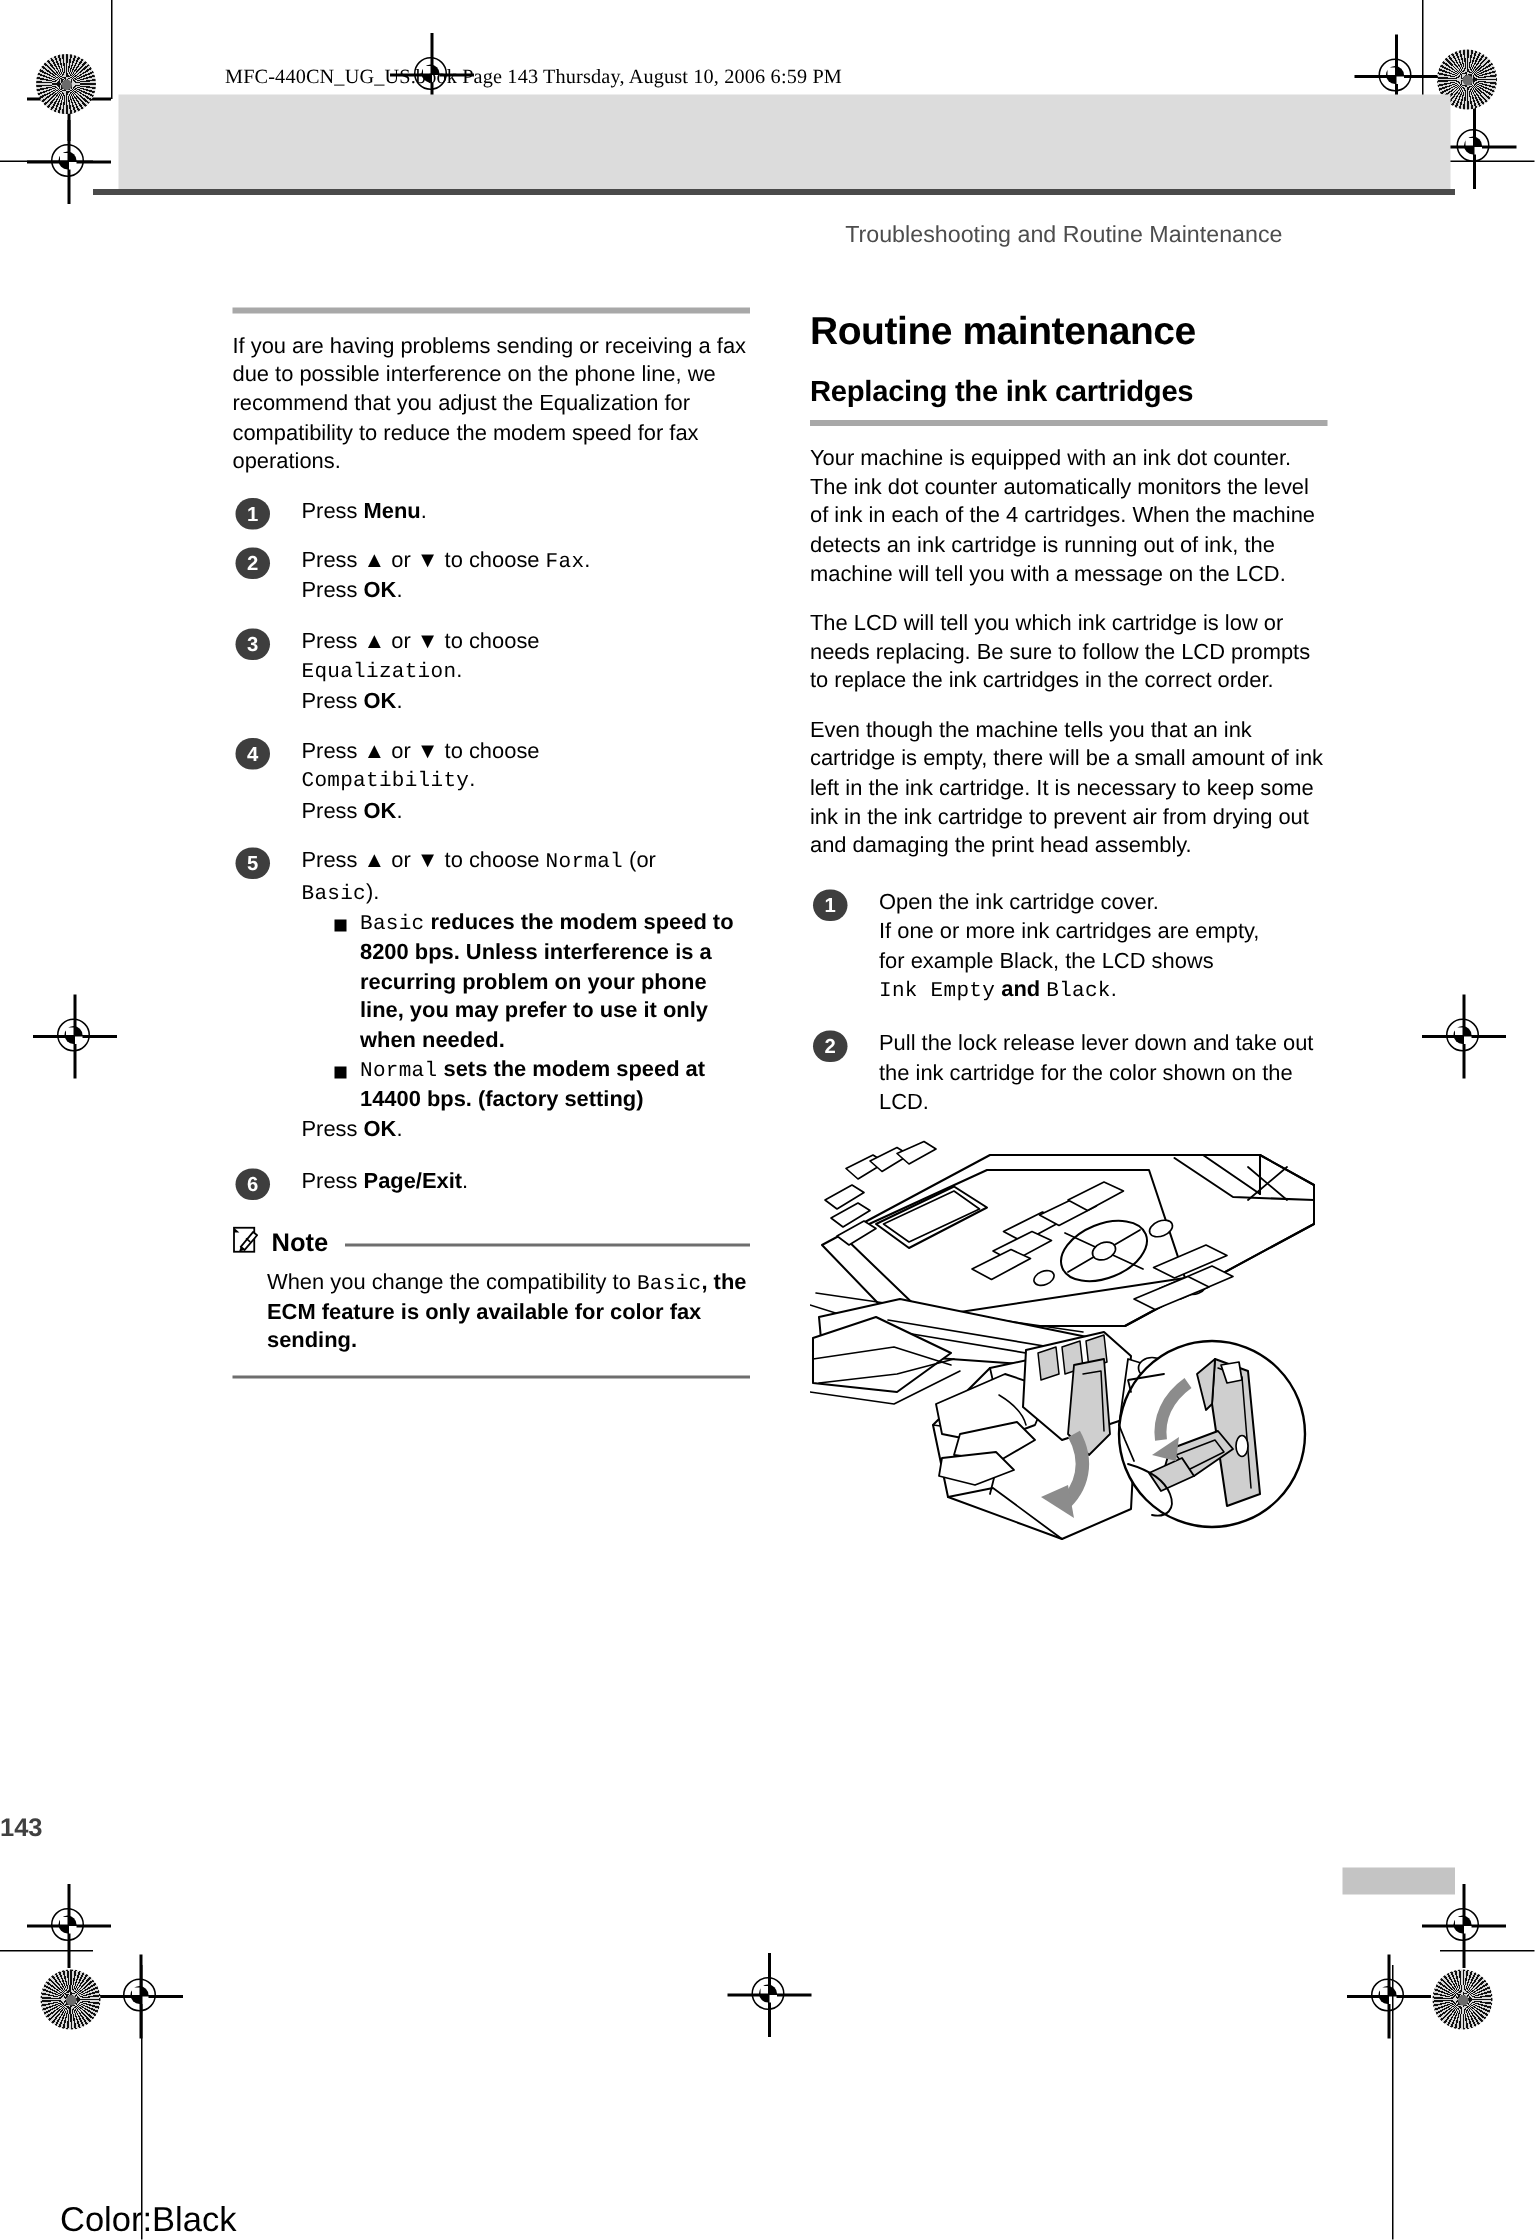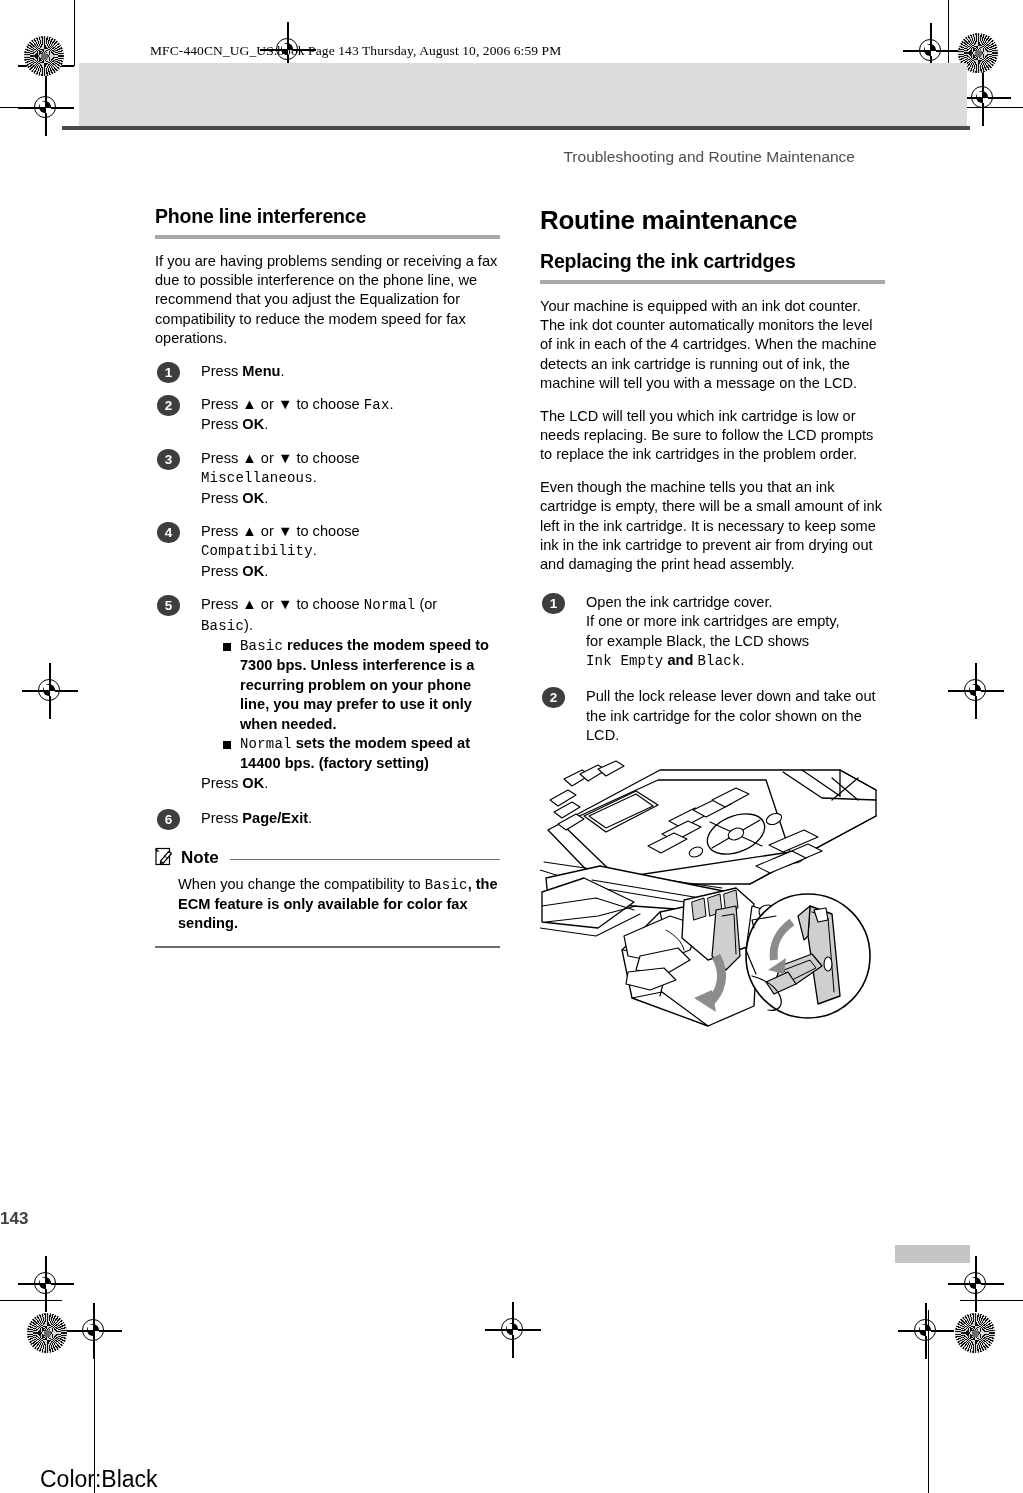--- a/index.html
+++ b/index.html
@@ -405,50 +405,49 @@
 <div class="gray-band"></div>
 <div class="band-rule"></div>
 <div class="bookline">MFC-440CN_UG_US.book  Page 143  Thursday, August 10, 2006  6:59 PM</div>
 
 <div class="running-header">Troubleshooting and Routine Maintenance</div>
 
 <div class="page-body">
 
   <div class="col col-left">
 
-    <h2 class="h-sec">Phone line interference</h2>
     <div class="h-rule"></div>
 
     <p class="body">If you are having problems sending or receiving a fax due to possible interference on the phone line, we recommend that you adjust the Equalization for compatibility to reduce the modem speed for fax operations.</p>
 
     <div class="step">
       <span class="step-badge flat">1</span>
       <span><span>Press </span><b>Menu</b><span>.</span></span>
     </div>
 
     <div class="step">
       <span class="step-badge flat">2</span>
       <span><span>Press ▲ or ▼ to choose </span><span class="mono">Fax</span><span>.</span><br><span>Press </span><b>OK</b><span>.</span></span>
     </div>
 
     <div class="step">
       <span class="step-badge flat">3</span>
-      <span><span>Press ▲ or ▼ to choose</span><br><span class="mono">Miscellaneous</span><span>.</span><br><span>Press </span><b>OK</b><span>.</span></span>
+      <span><span>Press ▲ or ▼ to choose</span><br><span class="mono">Equalization</span><span>.</span><br><span>Press </span><b>OK</b><span>.</span></span>
     </div>
 
     <div class="step">
       <span class="step-badge flat">4</span>
       <span><span>Press ▲ or ▼ to choose</span><br><span class="mono">Compatibility</span><span>.</span><br><span>Press </span><b>OK</b><span>.</span></span>
     </div>
 
     <div class="step">
       <span class="step-badge flat">5</span>
       <span><span>Press ▲ or ▼ to choose </span><span class="mono">Normal</span><span> (or</span><br><span class="mono">Basic</span><span>).</span></span>
       <ul class="sub">
-        <li><span class="mono">Basic</span><b> reduces the modem speed to 7300 bps. Unless interference is a recurring problem on your phone line, you may prefer to use it only when needed.</b></li>
+        <li><span class="mono">Basic</span><b> reduces the modem speed to 8200 bps. Unless interference is a recurring problem on your phone line, you may prefer to use it only when needed.</b></li>
         <li><span class="mono">Normal</span><b> sets the modem speed at 14400 bps. (factory setting)</b></li>
       </ul>
       <div><span>Press </span><b>OK</b><span>.</span></div>
     </div>
 
     <div class="step" style="margin-top:16px;">
       <span class="step-badge flat">6</span>
       <span><span>Press </span><b>Page/Exit</b><span>.</span></span>
     </div>
 
@@ -472,21 +471,21 @@
   </div>
 
   <div class="col col-right">
 
     <h1 class="h-main">Routine maintenance</h1>
 
     <h2 class="h-sec">Replacing the ink cartridges</h2>
     <div class="h-rule"></div>
 
     <p class="body">Your machine is equipped with an ink dot counter. The ink dot counter automatically monitors the level of ink in each of the 4 cartridges. When the machine detects an ink cartridge is running out of ink, the machine will tell you with a message on the LCD.</p>
-    <p class="body">The LCD will tell you which ink cartridge is low or needs replacing. Be sure to follow the LCD prompts to replace the ink cartridges in the problem order.</p>
+    <p class="body">The LCD will tell you which ink cartridge is low or needs replacing. Be sure to follow the LCD prompts to replace the ink cartridges in the correct order.</p>
     <p class="body">Even though the machine tells you that an ink cartridge is empty, there will be a small amount of ink left in the ink cartridge. It is necessary to keep some ink in the ink cartridge to prevent air from drying out and damaging the print head assembly.</p>
 
     <div class="step" style="margin-top:18px;">
       <span class="step-badge flat">1</span>
       <span><span>Open the ink cartridge cover.</span><br><span>If one or more ink cartridges are empty,</span><br><span>for example Black, the LCD shows</span><br><span class="mono">Ink Empty</span><b> and </b><span class="mono">Black</span><span>.</span></span>
     </div>
 
     <div class="step" style="margin-top:16px;">
       <span class="step-badge flat">2</span>
       <span>Pull the lock release lever down and take out the ink cartridge for the color shown on the LCD.</span>

